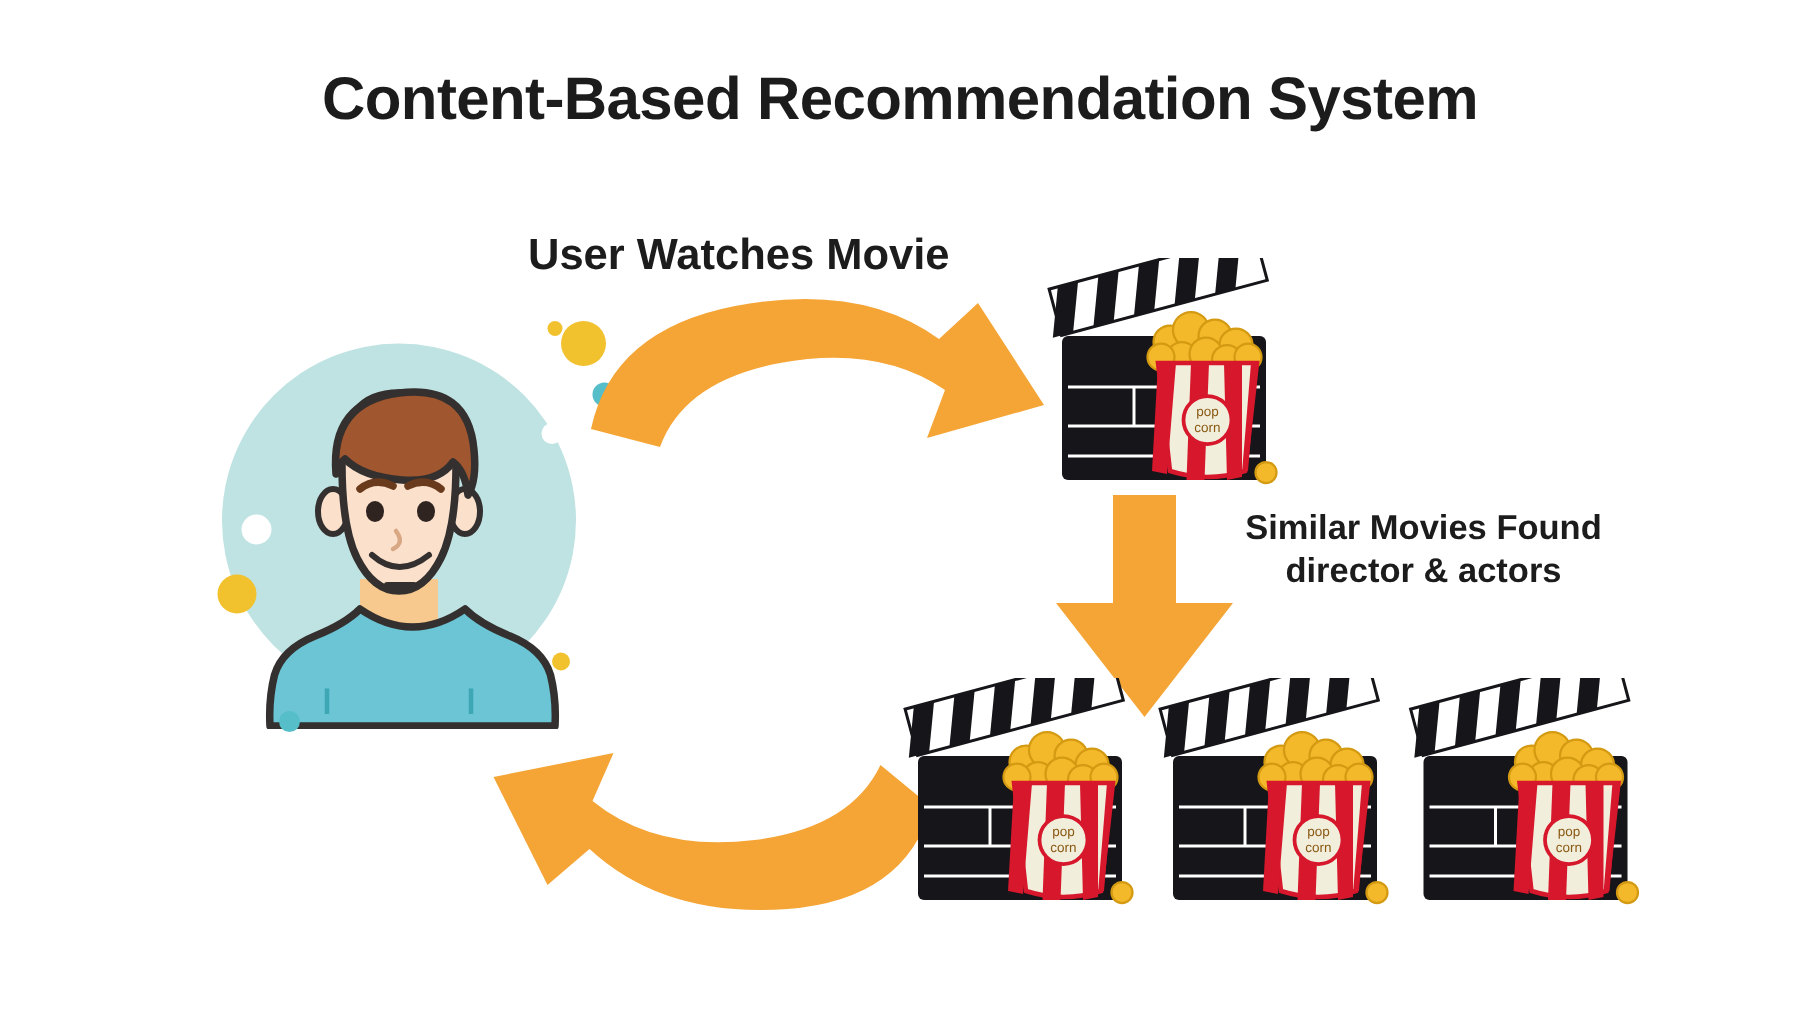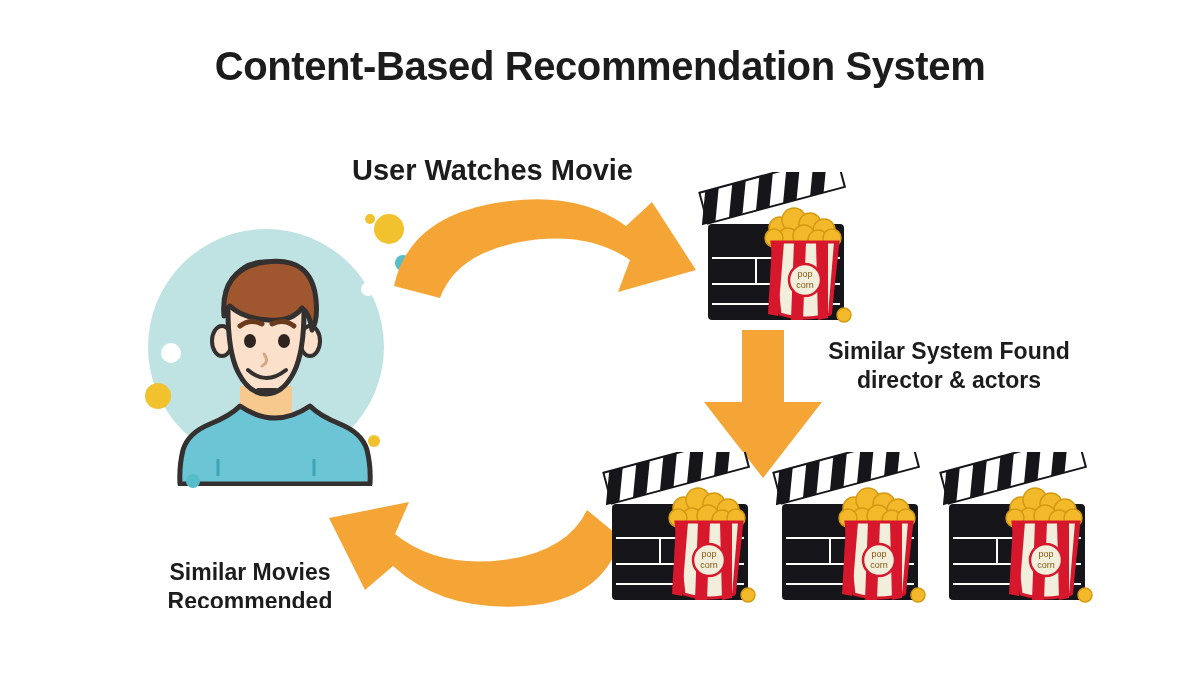--- a/index.html
+++ b/index.html
@@ -331,22 +331,18 @@
         <text x="111" y="105" font-family="'Liberation Sans', sans-serif" font-size="9" fill="#8A5A14" text-anchor="middle">pop</text>
         <text x="111" y="116" font-family="'Liberation Sans', sans-serif" font-size="9" fill="#8A5A14" text-anchor="middle">corn</text>
         <circle cx="150" cy="143" r="7" fill="#F4B92A" stroke="#D39A12" stroke-width="1.5"></circle>
       </g>
     </svg>
   </div>
 
   <div class="abs flow-label" id="label-user-watches">User Watches Movie</div>
 
   <div class="abs flow-label" id="label-similar-found">
-    <div>Similar System Found</div>
+    <div>Similar Movies Found</div>
     <div>director &amp; actors</div>
   </div>
 
-  <div class="abs flow-label" id="label-similar-recommended">
-    <div>Similar Movies</div>
-    <div>Recommended</div>
-  </div>
 
 </div>
 
 </body></html>

